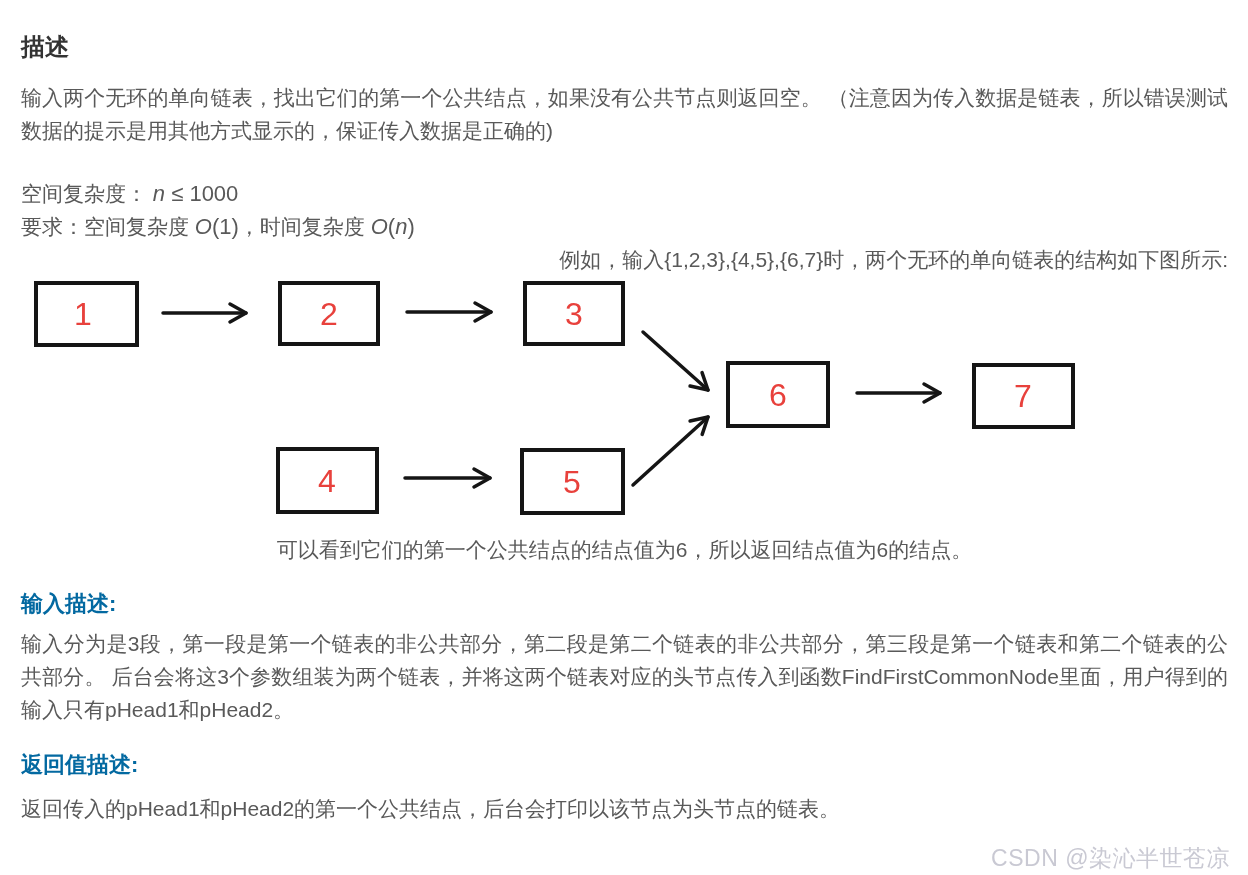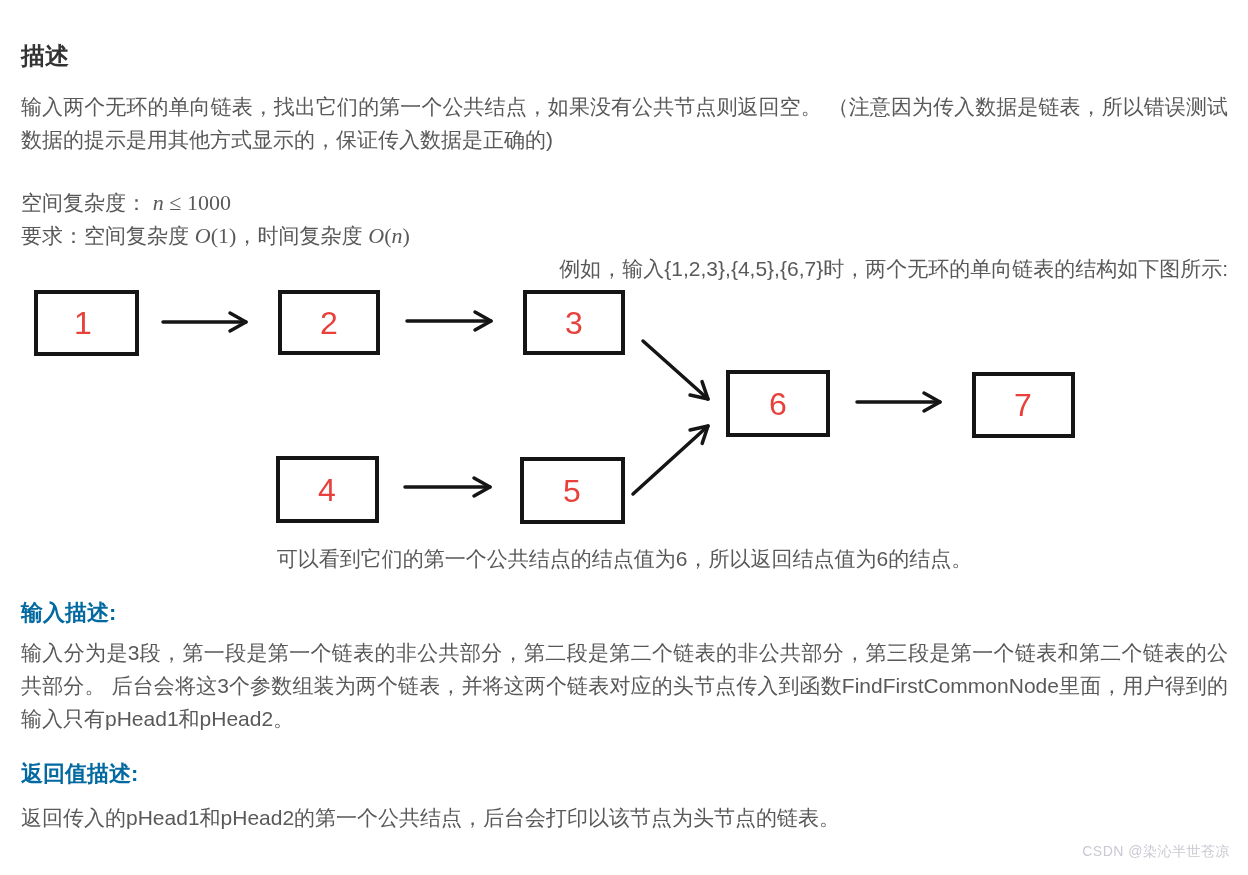--- a/index.html
+++ b/index.html
@@ -4,57 +4,57 @@
 <style>
   * { box-sizing: border-box; }
   html, body { margin: 0; padding: 0; }
   body {
     width: 1248px; height: 875px;
     background: #ffffff;
     font-family: "Liberation Sans", "DejaVu Sans", sans-serif;
     position: relative;
     overflow: hidden;
   }
-  .page { padding: 19px 20px 0 21px; }
+  .page { padding: 10px 20px 0 21px; }
   h1.doc-title {
     font-size: 24px; font-weight: 700; color: #333333;
     margin: 23px 0 0 0; line-height: 27px;
   }
   h2.section-title {
     font-size: 22px; font-weight: 700; color: #0369a1;
     margin: 25px 0 0 0; line-height: 25px;
   }
   h2.section-title.return { margin-top: 26px; }
   p.body {
     font-size: 21px; line-height: 33px; color: #595959;
     margin: 0; text-align: justify; text-justify: inter-ideograph;
   }
   p.intro { margin-top: 21px; }
   p.constraints { margin-top: 30px; text-align: left; }
   p.example-intro { text-align: right; }
   p.example-note { margin-top: 3px; text-align: center; }
   p.input-desc { margin-top: 11px; }
   p.return-desc { margin-top: 15px; text-align: left; }
   .math {
-    font-family: Liberation Serif, serif;
+    font-family: Liberation Sans, sans-serif;
     font-size: 22px; color: #595959; font-style: normal; margin-top: 28px;
   }
   .math .mvar { font-style: italic; }
   svg.diagram { display: block; margin-top: 0; }
   .node-rect { fill: #ffffff; stroke: #151515; stroke-width: 4; }
   .edge { stroke: #151515; stroke-width: 3.5; stroke-linecap: round; fill: none; }
   .node-value {
     font-family: "Liberation Sans", sans-serif;
     font-size: 32px;
     text-anchor: middle;
   }
   .watermark {
     position: absolute;
     top: 843px; right: 18px;
-    font-size: 14px; color: #c9c9d3;
+    font-size: 23px; color: #c9c9d3;
     letter-spacing: 0.5px;
     margin-left: 12px;
   }
 </style>
 </head>
 <body>
 
 <div class="page">
 
   <h1 class="doc-title">描述</h1>

